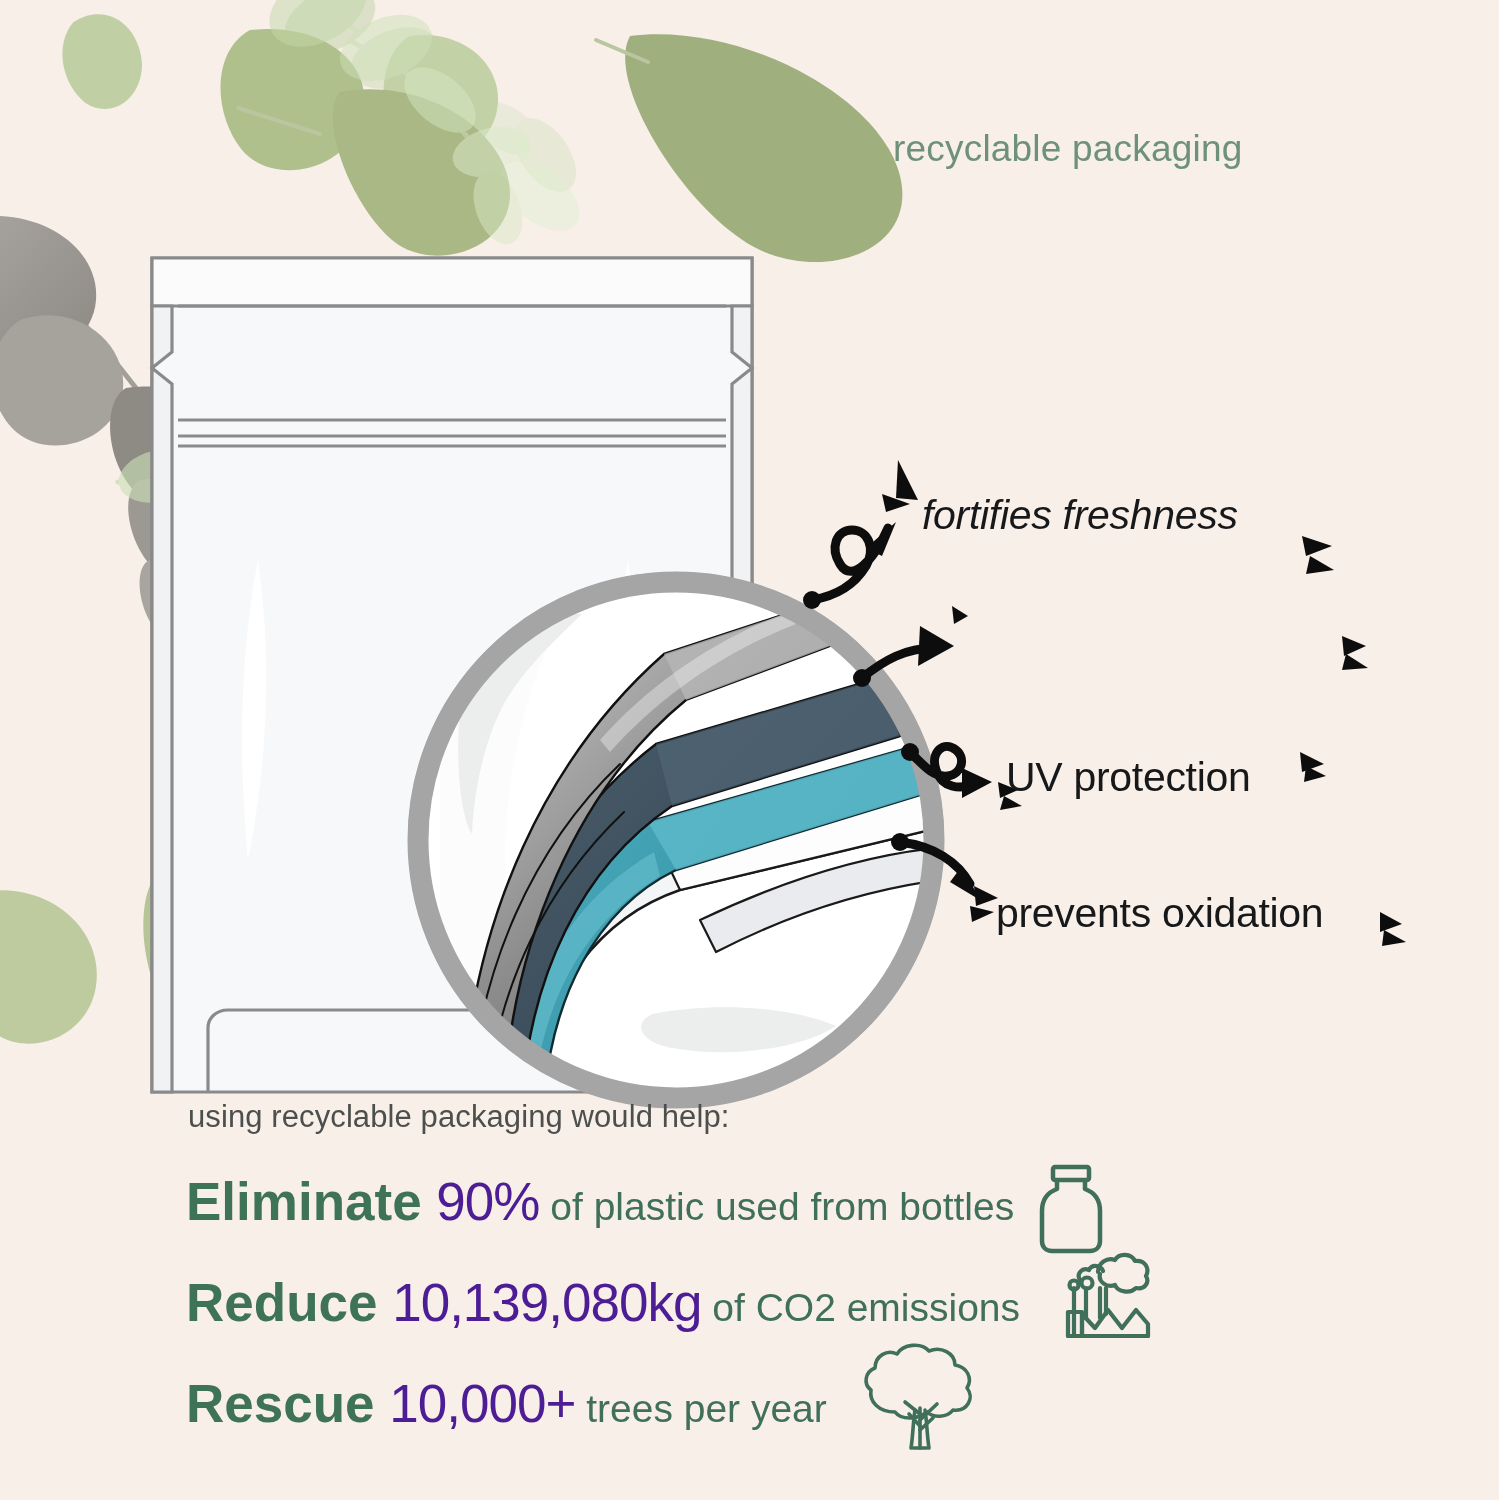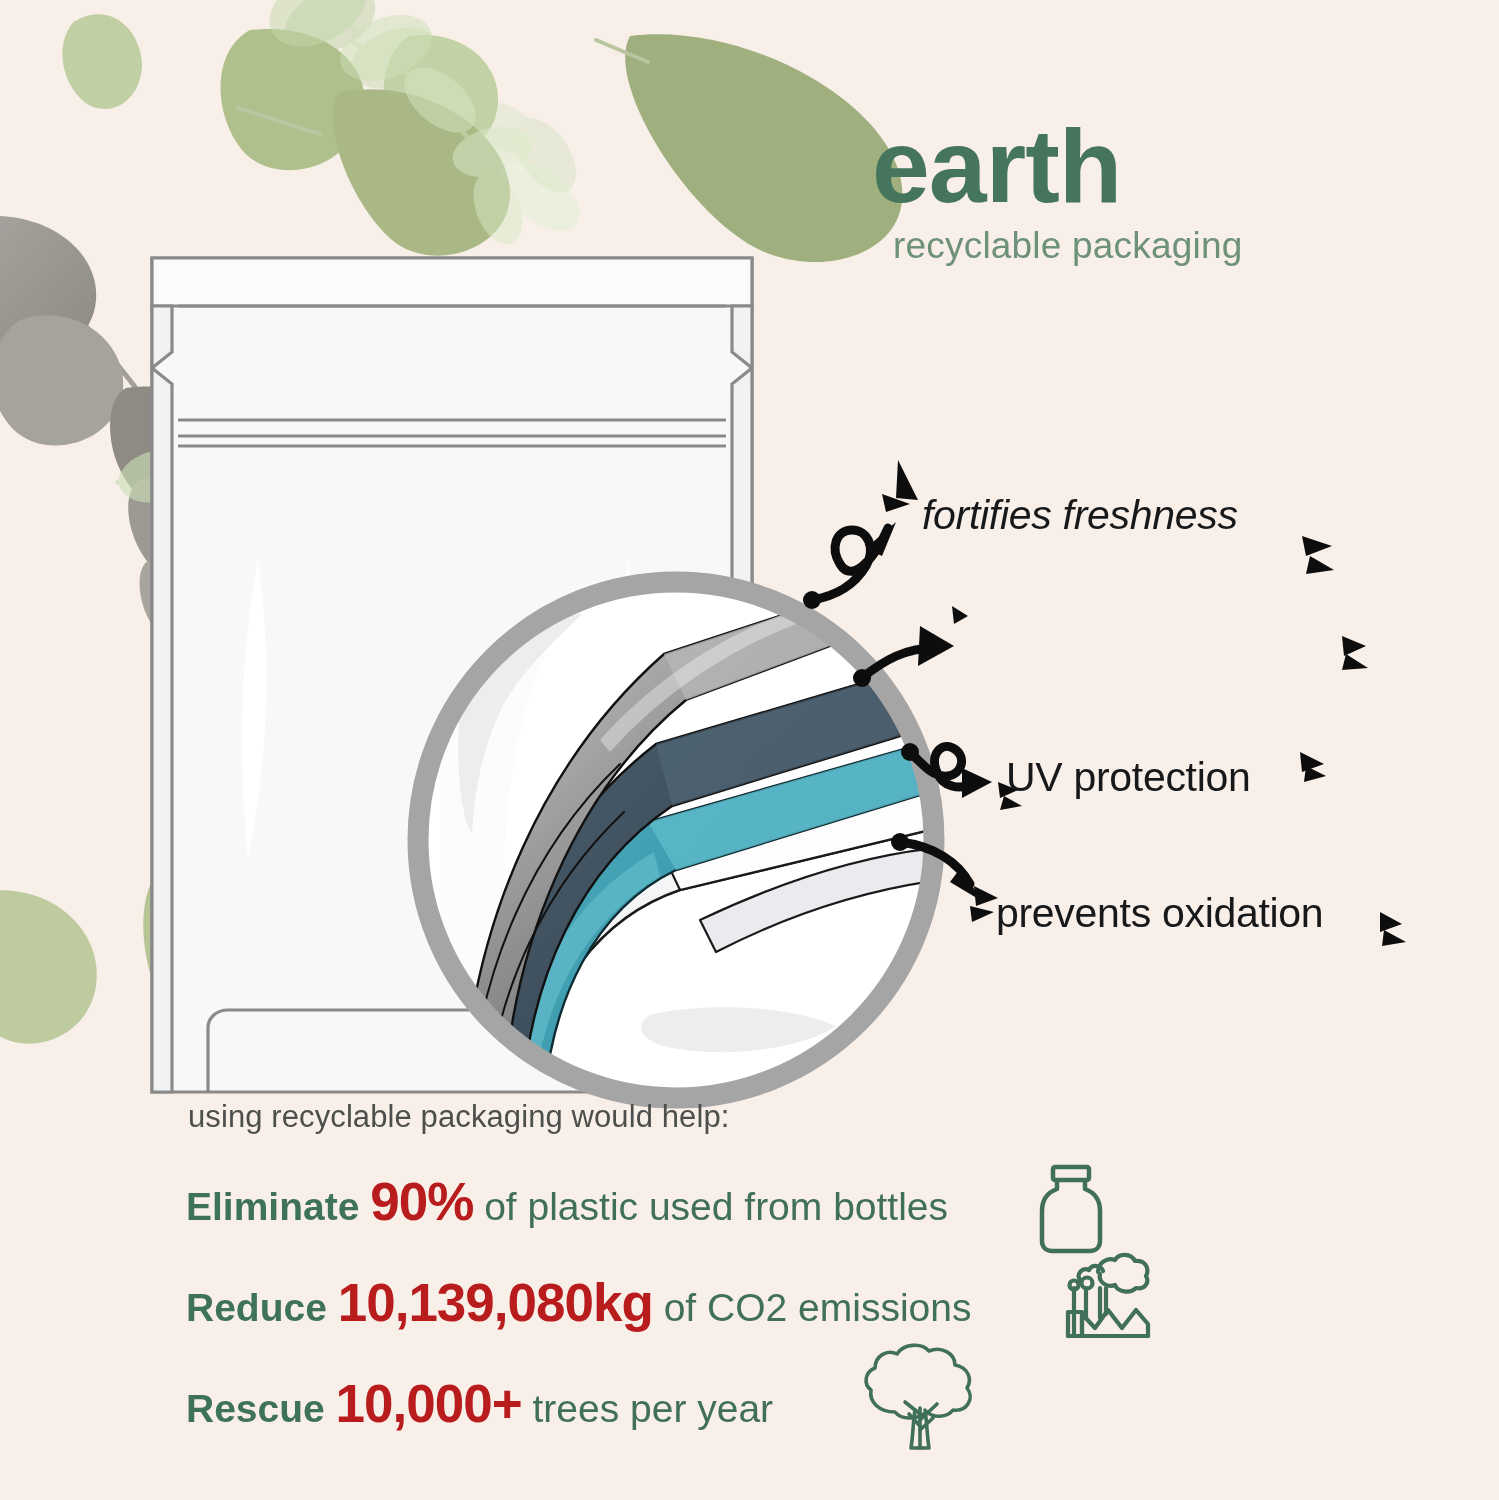--- a/index.html
+++ b/index.html
@@ -81,28 +81,28 @@
     margin: 0 0 40px 2px;
     letter-spacing: 0.1px;
   }
   .stat-row {
     margin: 0 0 48px 0;
     white-space: nowrap;
     line-height: 1;
   }
   .stat-row:last-child { margin-bottom: 12px; }
   .stat-verb {
-    font-size: 39px;
+    font-size: 53px;
     font-weight: bold;
     color: #3f7358;
   }
   .stat-value {
     font-size: 53px;
-    font-weight: bold;
-    color: #b91c1c;
+    font-weight: normal;
+    color: #4c1d95;
     letter-spacing: -1px;
   }
   .stat-tail {
     font-size: 39px;
     font-weight: normal;
     color: #41705a;
   }
 
   .stat-icon {
     position: absolute;
@@ -344,21 +344,20 @@
       <path d="M1306 766 L 1326 776 L 1304 782 Z"></path>
 
       <path d="M974 886 L 998 898 L 976 906 Z"></path>
       <path d="M970 906 L 994 912 L 972 922 Z"></path>
       <path d="M1380 912 L 1402 924 L 1380 932 Z"></path>
       <path d="M1384 930 L 1406 942 L 1382 946 Z"></path>
     </g>
   </svg>
 
   <div class="heading-block">
-    <div class="title-earth">earth</div>
     <div class="subtitle">recyclable packaging</div>
   </div>
 
   <div class="feature-label feat-1">fortifies freshness</div>
   <div class="feature-label feat-4">prevents oxidation</div>
   <div class="feature-label feat-3">UV protection</div>
 
   <div class="stats-block">
     <div class="stats-intro">using recyclable packaging would help:</div>
 

